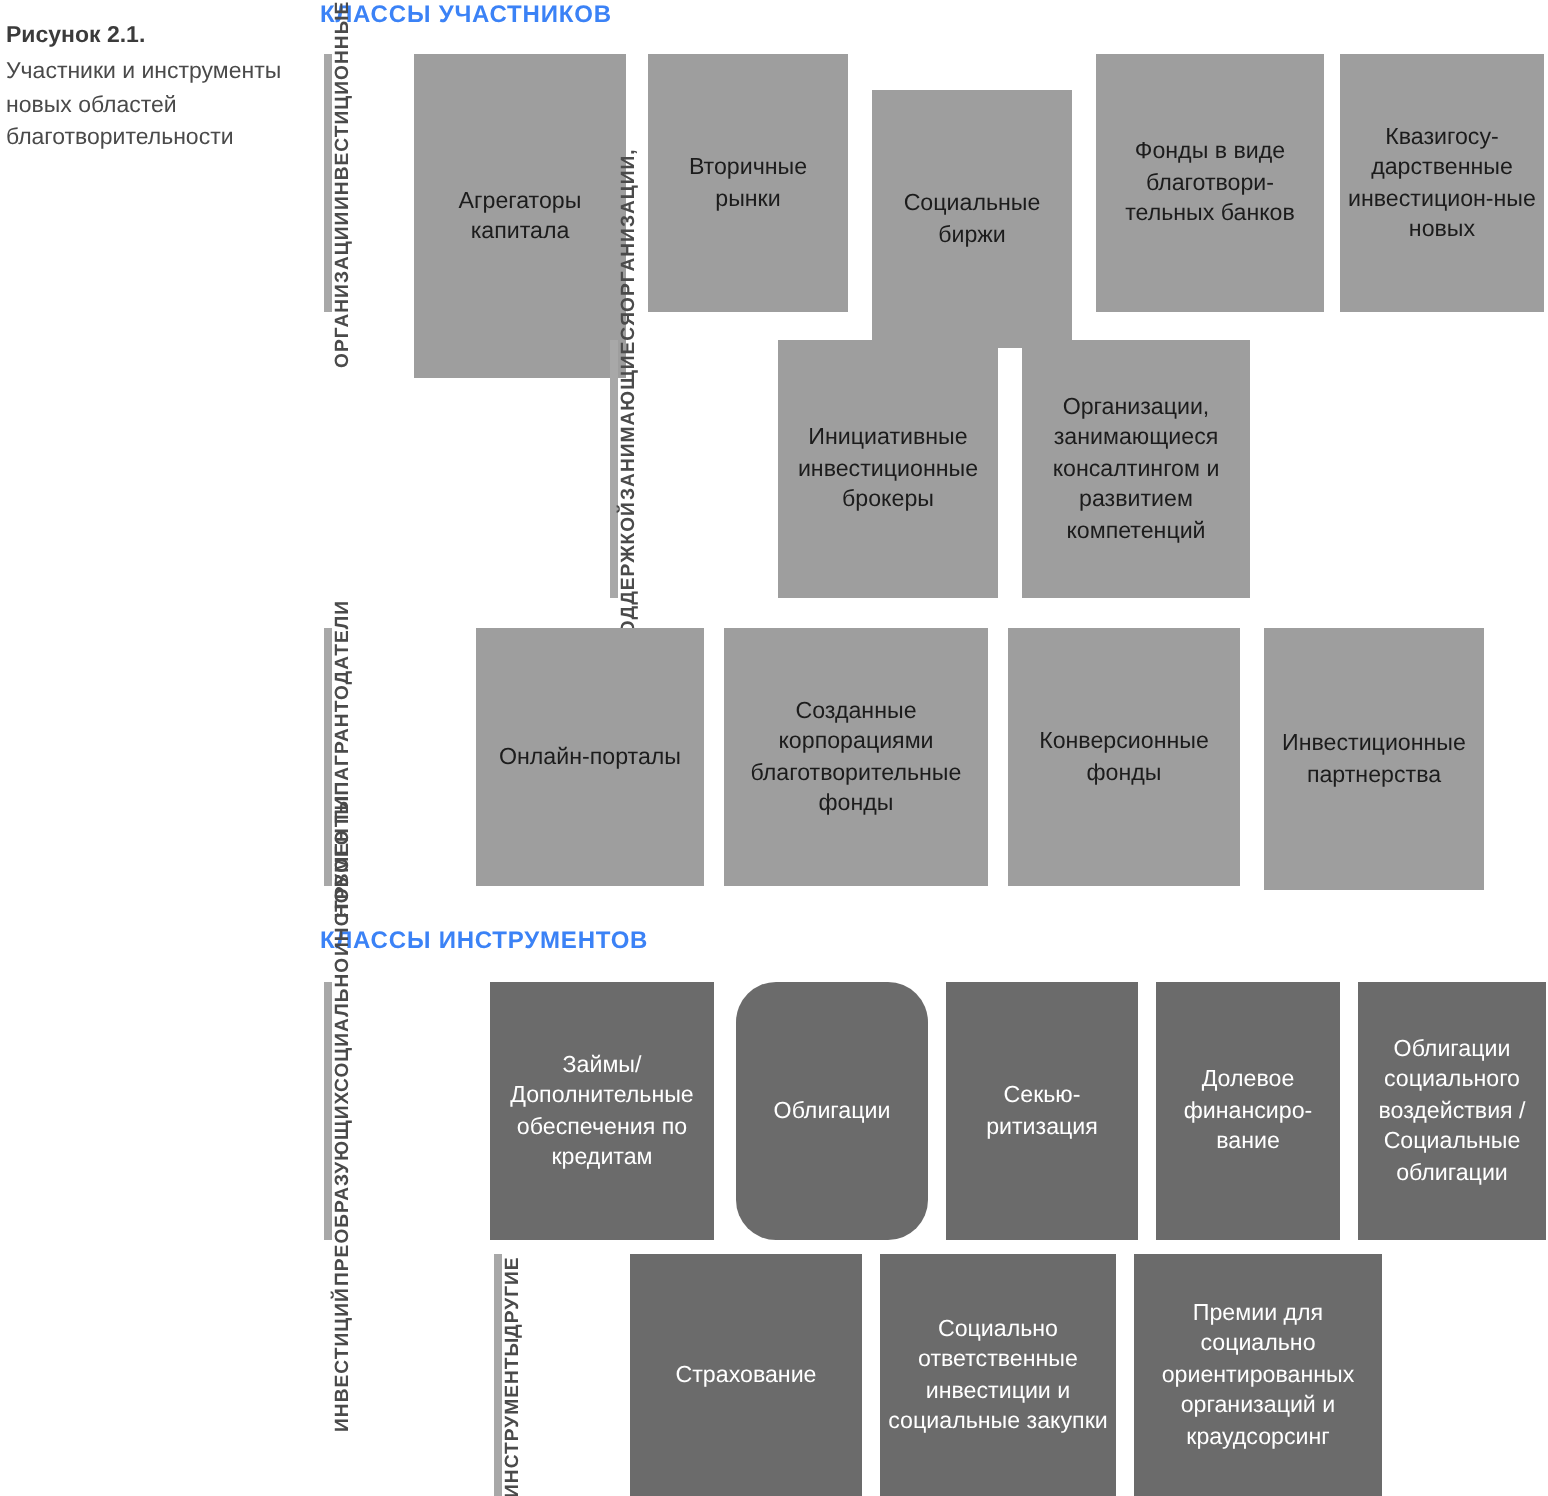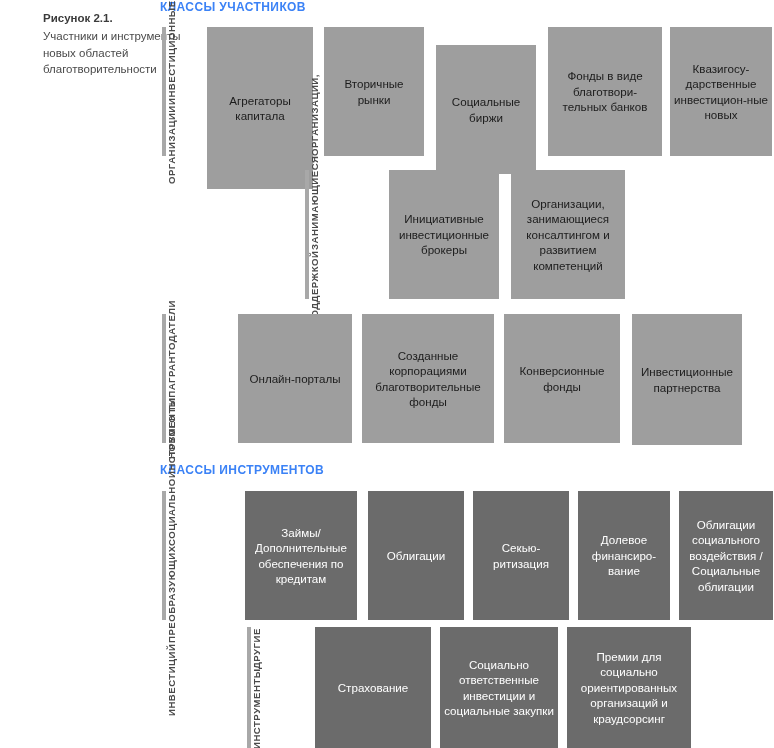--- a/index.html
+++ b/index.html
@@ -15,21 +15,20 @@
     color: #3b3b3b;
     overflow: hidden;
   }
 
   
   .caption {
     position: absolute;
     left: 3px;
     top: 10px;
     width: 148px;
-    margin-left: 40px;
   }
   .caption-title {
     font-size: 11.5px;
     font-weight: bold;
     color: #3b3b3b;
     line-height: 16px;
     margin-bottom: 2px;
   }
   .caption-body {
     font-size: 11.5px;
@@ -185,21 +184,21 @@
     <span class="vline">ИНСТРУМЕНТЫ</span>
     <span class="vline">СОЦИАЛЬНО</span>
     <span class="vline">ПРЕОБРАЗУЮЩИХ</span>
     <span class="vline">ИНВЕСТИЦИЙ</span>
   </div>
 </div>
 
 <div class="box dark" style="left:245px; top:491px; width:112px; height:129px;">
   <span>Займы/ Дополнительные обеспечения по кредитам</span>
 </div>
-<div class="box dark" style="left:368px; top:491px; width:96px; height:129px;">
+<div class="box dark" style="left:368px; top:491px; width:96px; height:129px;border-radius:20px;">
   <span>Облигации</span>
 </div>
 <div class="box dark" style="left:473px; top:491px; width:96px; height:129px;">
   <span>Секью-ритизация</span>
 </div>
 <div class="box dark" style="left:578px; top:491px; width:92px; height:129px;">
   <span>Долевое финансиро-вание</span>
 </div>
 <div class="box dark" style="left:679px; top:491px; width:94px; height:129px;">
   <span>Облигации социального воздействия / Социальные облигации</span>

